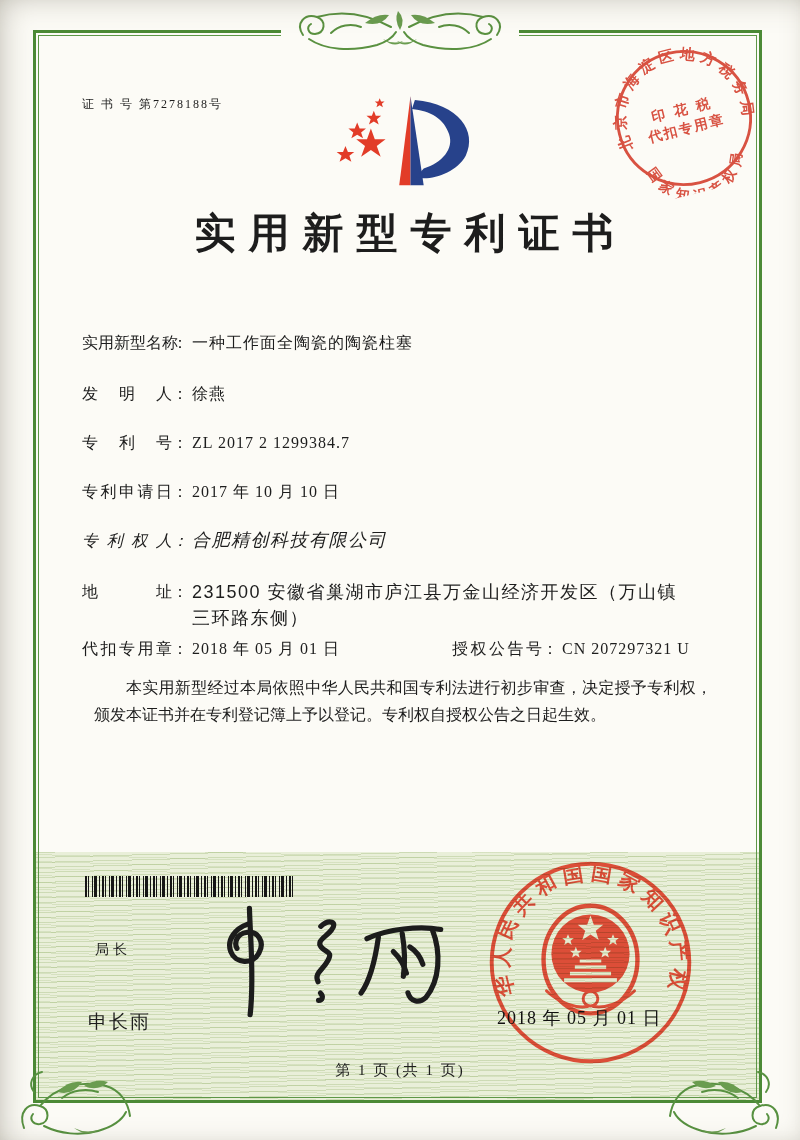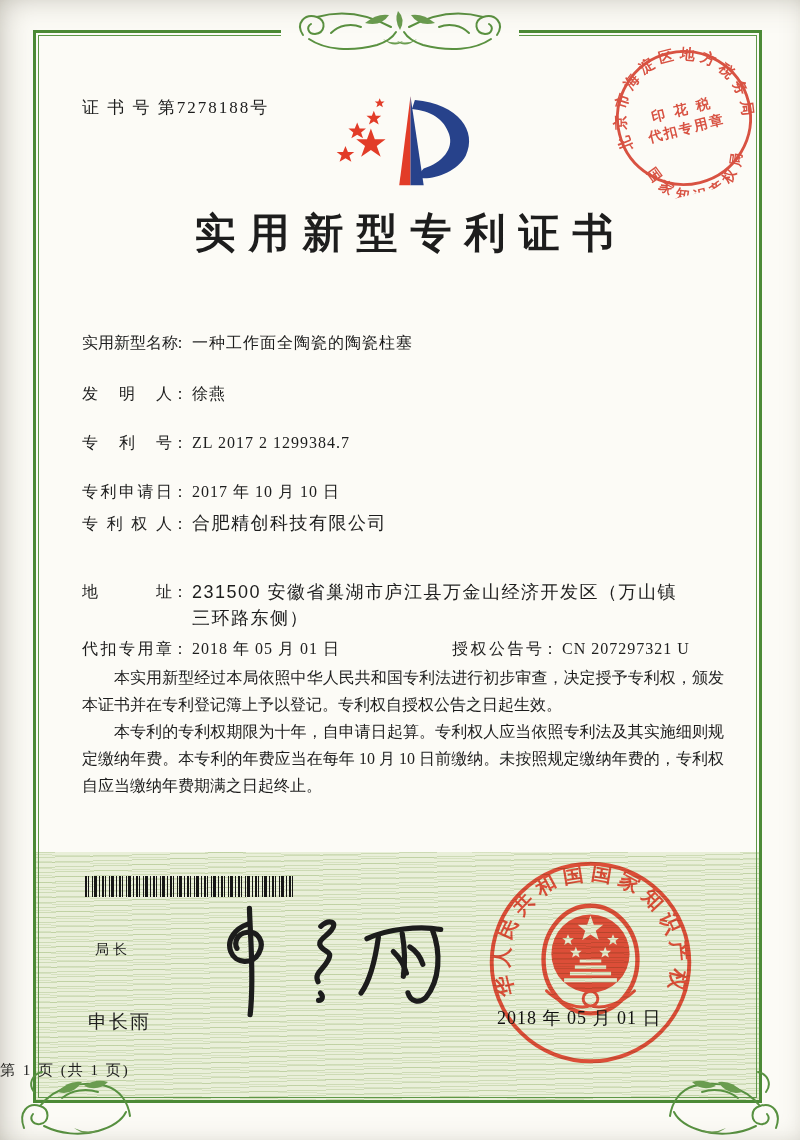--- a/index.html
+++ b/index.html
@@ -12,60 +12,60 @@
   .frame{position:absolute;left:33px;top:30px;right:38px;bottom:37px;border:3px solid #4c8a36;z-index:30;pointer-events:none;}
   .frame::after{content:'';position:absolute;inset:2px;border:1px solid #5e9747;}
 
   
   .green-zone{position:absolute;left:36px;right:41px;top:852px;bottom:40px;z-index:1;
       background-color:#e9efd9;
       background-image:
         repeating-linear-gradient(178.5deg, rgba(140,172,96,.30) 0 1px, rgba(0,0,0,0) 1px 5px),
         repeating-linear-gradient(181.5deg, rgba(140,172,96,.20) 0 1px, rgba(0,0,0,0) 1px 7px);}
 
-  .certno{position:absolute;left:82px;top:96px;font-size:17px;letter-spacing:2px;z-index:10;text-align:right;}
+  .certno{position:absolute;left:82px;top:96px;font-size:12px;letter-spacing:2px;z-index:10;text-align:right;}
   .title{position:absolute;left:0;right:8px;top:206px;text-align:center;font-size:41px;font-weight:700;
          letter-spacing:13px;padding-left:29px;z-index:10;}
 
   .logo{position:absolute;left:322px;top:90px;z-index:9;}
 
   .fields{position:absolute;left:82px;top:330px;width:648px;z-index:10;font-size:16px;}
   .field-row{position:absolute;left:0;line-height:25px;white-space:nowrap;}
   .field-row:nth-of-type(1){top:0;}
   .field-row:nth-of-type(2){top:51px;}
   .field-row:nth-of-type(3){top:100px;}
   .field-row:nth-of-type(4){top:149px;}
-  .field-row:nth-of-type(5){top:181px;}
+  .field-row:nth-of-type(5){top:198px;font-style:italic;}
   .field-row:nth-of-type(6){top:249px;}
   .grant-row{position:absolute;left:0;top:306px;line-height:25px;white-space:nowrap;}
   .grant-right{position:absolute;left:370px;top:0;}
   .flabel{display:inline-block;width:90px;text-align:justify;text-align-last:justify;vertical-align:top;}
   .fcolon{display:inline-block;vertical-align:top;}
   .fvalue{display:inline-block;vertical-align:top;letter-spacing:1px;margin-left:4px;}
   .fvalue.big{font-family:"Liberation Sans","DejaVu Sans",sans-serif;font-size:18px;letter-spacing:1.5px;}
   .fvalue.wrap{white-space:pre-line;line-height:26px;}
 
   .paras{position:absolute;left:82px;top:664px;width:642px;z-index:10;font-size:16px;line-height:27px;text-align:justify;}
-  .paras p{margin:0;text-indent:2em;}
+  .paras p{margin:12px;text-indent:2em;font-family:Liberation Mono, monospace;}
 
   .barcode{position:absolute;left:85px;top:876px;width:210px;height:21px;z-index:10;
       background:repeating-linear-gradient(90deg,#161616 0 2px,rgba(0,0,0,0) 2px 3px,#161616 3px 4px,rgba(0,0,0,0) 4px 7px,
         #161616 7px 8px,rgba(0,0,0,0) 8px 9px,#161616 9px 12px,rgba(0,0,0,0) 12px 14px,#161616 14px 15px,rgba(0,0,0,0) 15px 17px);}
 
   .director{position:absolute;left:95px;top:941px;z-index:10;font-family:Liberation Sans, sans-serif;
       font-size:14px;letter-spacing:4px;}
   .director-name{position:absolute;left:88px;top:982px;z-index:10;font-family:"Liberation Sans","DejaVu Sans",sans-serif;
       font-size:19px;letter-spacing:2px;margin-top:27px;}
   .signature{position:absolute;left:205px;top:903px;z-index:11;transform:rotate(-1.5deg);}
 
   .tax-stamp{position:absolute;left:608px;top:42px;z-index:12;transform:rotate(-14deg);opacity:.92;mix-blend-mode:multiply;}
   .agency-seal{position:absolute;left:478px;top:850px;z-index:12;opacity:.95;mix-blend-mode:multiply;}
   .seal-date{position:absolute;left:497px;top:1006px;z-index:13;font-size:18px;letter-spacing:1px;color:#101010;}
 
-  .footer{position:absolute;left:0;right:0;top:1061px;text-align:left;font-size:15px;letter-spacing:2px;z-index:10;}
+  .footer{position:absolute;left:0;right:0;top:1061px;text-align:center;font-size:15px;letter-spacing:2px;z-index:10;}
 
   .ornament-top{position:absolute;left:265px;top:5px;z-index:31;}
   .flourish{position:absolute;z-index:31;}
   .flourish.left{left:14px;top:1062px;}
   .flourish.right{right:14px;top:1062px;transform:scaleX(-1);}
 
   svg text{font-family:"Liberation Serif","DejaVu Serif",serif;}
 </style>
 </head>
 <body>
@@ -185,21 +185,20 @@
     <div class="grant-row">
       <span class="flabel">代扣专用章</span><span class="fcolon">：</span><span class="fvalue">2018 年 05 月 01 日</span>
       <span class="grant-right">
         <span class="flabel">授权公告号</span><span class="fcolon">：</span><span class="fvalue">CN 207297321 U</span>
       </span>
     </div>
   </div>
 
   <div class="paras">
     <p>本实用新型经过本局依照中华人民共和国专利法进行初步审查，决定授予专利权，颁发本证书并在专利登记簿上予以登记。专利权自授权公告之日起生效。</p>
-    <p>本专利的专利权期限为十年，自申请日起算。专利权人应当依照专利法及其实施细则规定缴纳年费。本专利的年费应当在每年 10 月 10 日前缴纳。未按照规定缴纳年费的，专利权自应当缴纳年费期满之日起终止。</p>
   </div>
 
   <div class="barcode"></div>
 
   <div class="director">局长</div>
   <div class="director-name">申长雨</div>
 
   <svg class="signature" width="250" height="115" viewBox="0 0 240 110">
     <g fill="none" stroke="#1c1c1c" stroke-width="5" stroke-linecap="round" stroke-linejoin="round">
       <path d="M42,18 C30,22 21,32 25,44 C29,56 46,57 52,46 C58,36 52,24 40,26 C32,27 28,35 31,41"></path>

